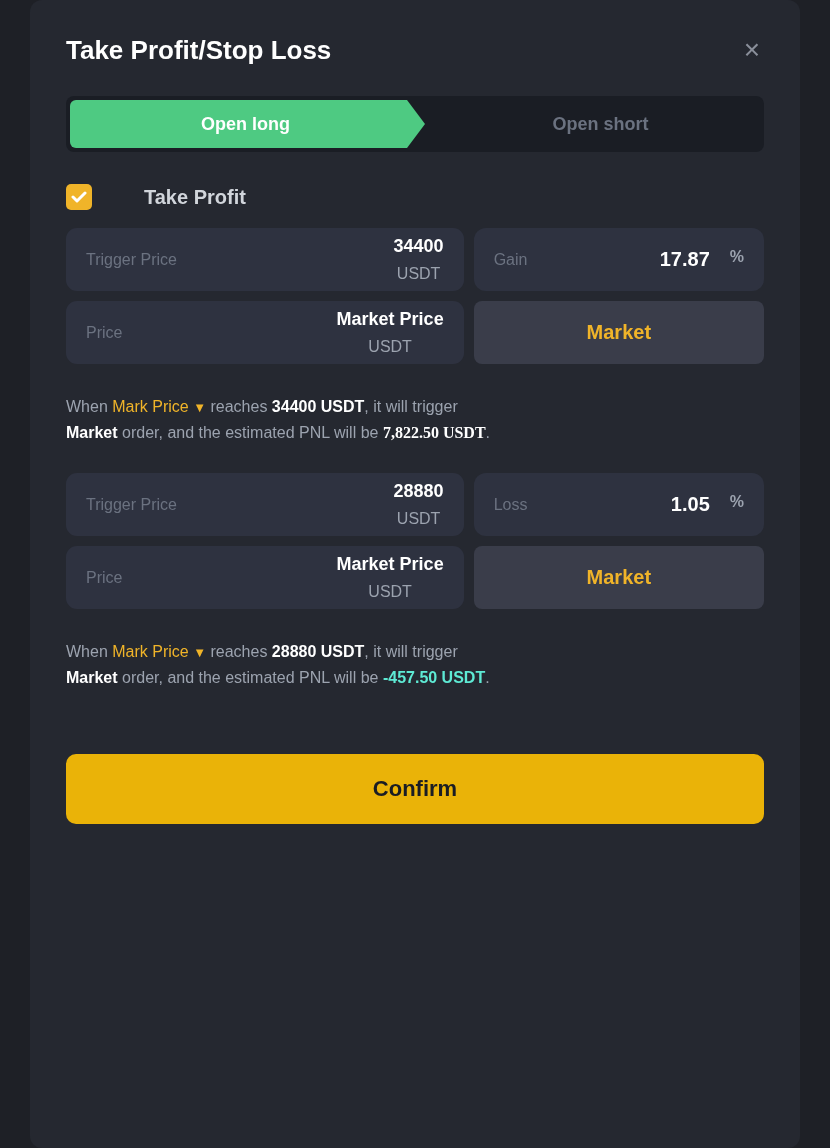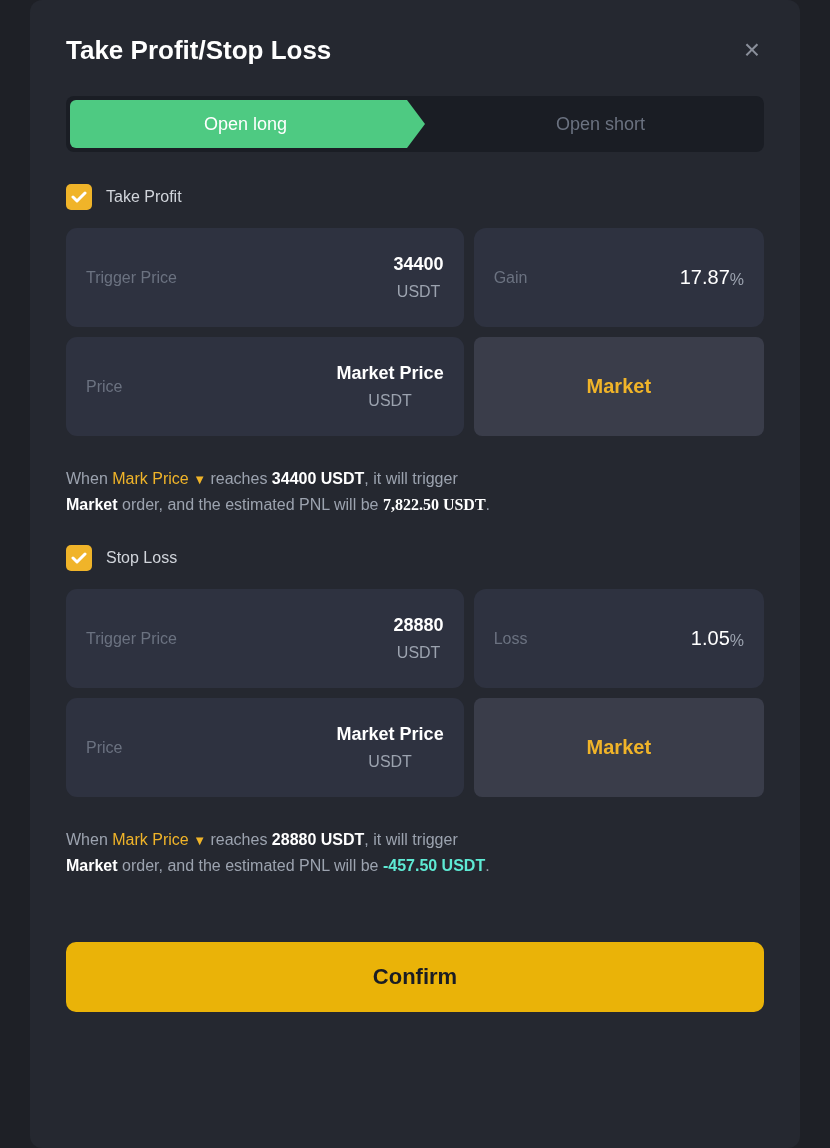--- a/index.html
+++ b/index.html
@@ -48,21 +48,21 @@
       padding: 4px;
       margin-bottom: 32px;
       position: relative;
       height: 56px;
     }
     .tab-btn {
       flex: 1;
       border: none;
       cursor: pointer;
       font-size: 18px;
-      font-weight: 400;
+      font-weight: 700;
       border-radius: 6px;
       transition: all 0.2s;
       display: flex;
       align-items: center;
       justify-content: center;
       padding-left: 16px;
     }
     .tab-btn.active {
       background: #4eca82;
       color: #fff;
@@ -98,36 +98,37 @@
     .checkbox svg {
       width: 16px;
       height: 16px;
       stroke: #fff;
       fill: none;
       stroke-width: 3;
       stroke-linecap: round;
       stroke-linejoin: round;
     }
     .section-label {
-      font-size: 16px;
-      font-weight: 400;
+      font-size: 20px;
+      font-weight: 700;
       color: #d1d5db;
+      margin-left: 38px;
     }
 
     
     .input-row {
       display: flex;
       gap: 10px;
       margin-bottom: 10px;
     }
     .input-field {
       flex: 1;
       background: #2e3240;
       border-radius: 11px;
-      padding: 26px 20px;
+      padding: 8px 20px;
       display: flex;
       align-items: center;
       justify-content: space-between;
     }
     .input-label {
       font-size: 16px;
       color: #6b7280;
       font-weight: 400;
     }
     .input-value {
@@ -152,25 +153,25 @@
       display: flex;
       align-items: center;
       justify-content: space-between;
     }
     .gain-label {
       font-size: 16px;
       color: #6b7280;
     }
     .gain-value {
       font-size: 20px;
-      font-weight: 400;
-      color: #ffffff;
-      display: flex;
-      align-items: flex-end;
-      gap: 0;
+      font-weight: 700;
+      color: #ffffff;
+      display: flex;
+      align-items: flex-start;
+      gap: 20px;
     }
     .gain-unit {
       font-size: 16px;
       color: #9ca3af;
     }
     .market-btn {
       flex: 0.7;
       background: #3a3d4a;
       border-radius: 8px;
       padding: 18px 20px;
@@ -287,28 +288,20 @@
       </button>
     </div>
 
     <p class="desc-text">
       <span>When </span><span class="highlight">Mark Price</span> <span class="highlight-arrow">▼</span> <span> reaches </span><span class="value">34400 USDT</span><span>, it will trigger</span><br><span class="value">Market</span><span> order, and the estimated PNL will be </span><span class="pnl-positive">7,822.50 USDT</span><span>.</span>
     </p>
   </div>
 
   
   <div class="section">
-    <div class="section-header">
-      <div class="checkbox">
-        <svg viewBox="0 0 16 16">
-            <polyline points="2,8 6,12 14,4"></polyline>
-          </svg>
-      </div>
-      <span class="section-label">Stop Loss</span>
-    </div>
 
     <div class="input-row">
       <div class="input-field">
         <span class="input-label">Trigger Price</span>
         <span class="input-value">
           <span>28880</span>
           <span class="input-unit">USDT</span>
         </span>
       </div>
       <div class="gain-field">

